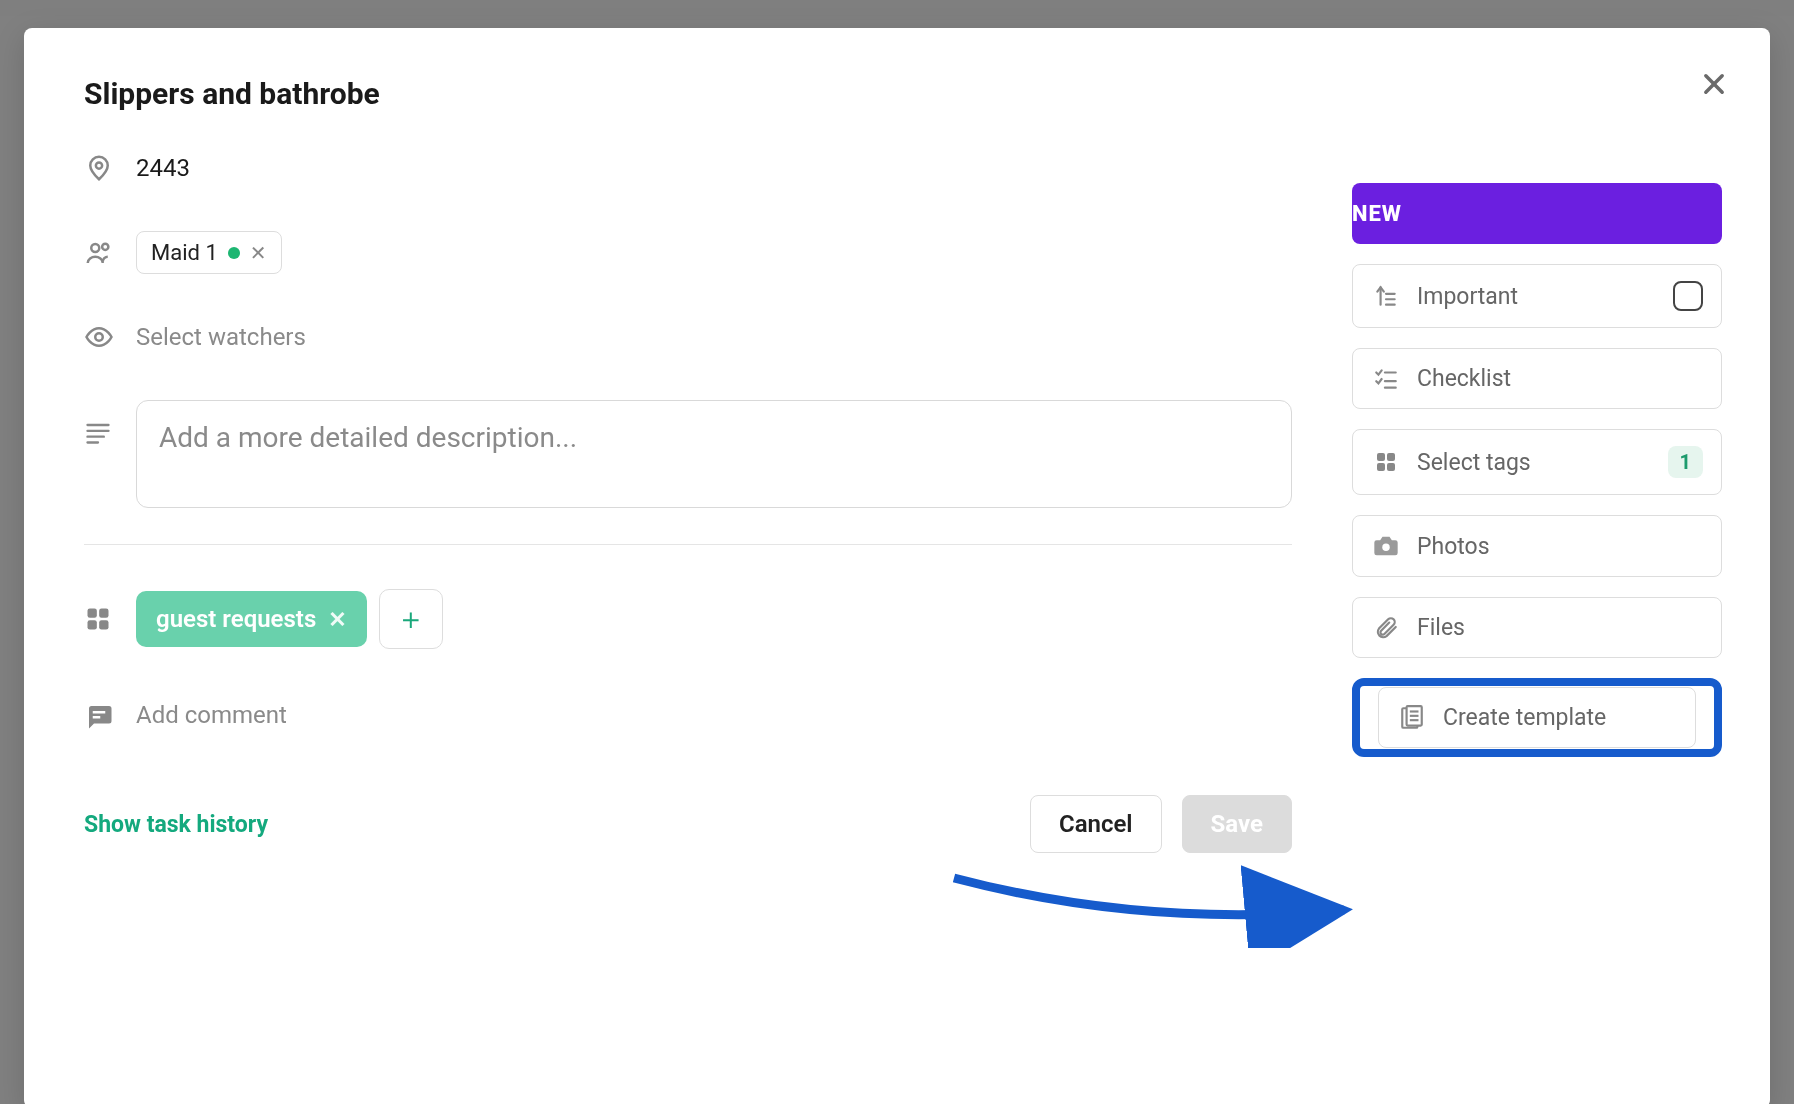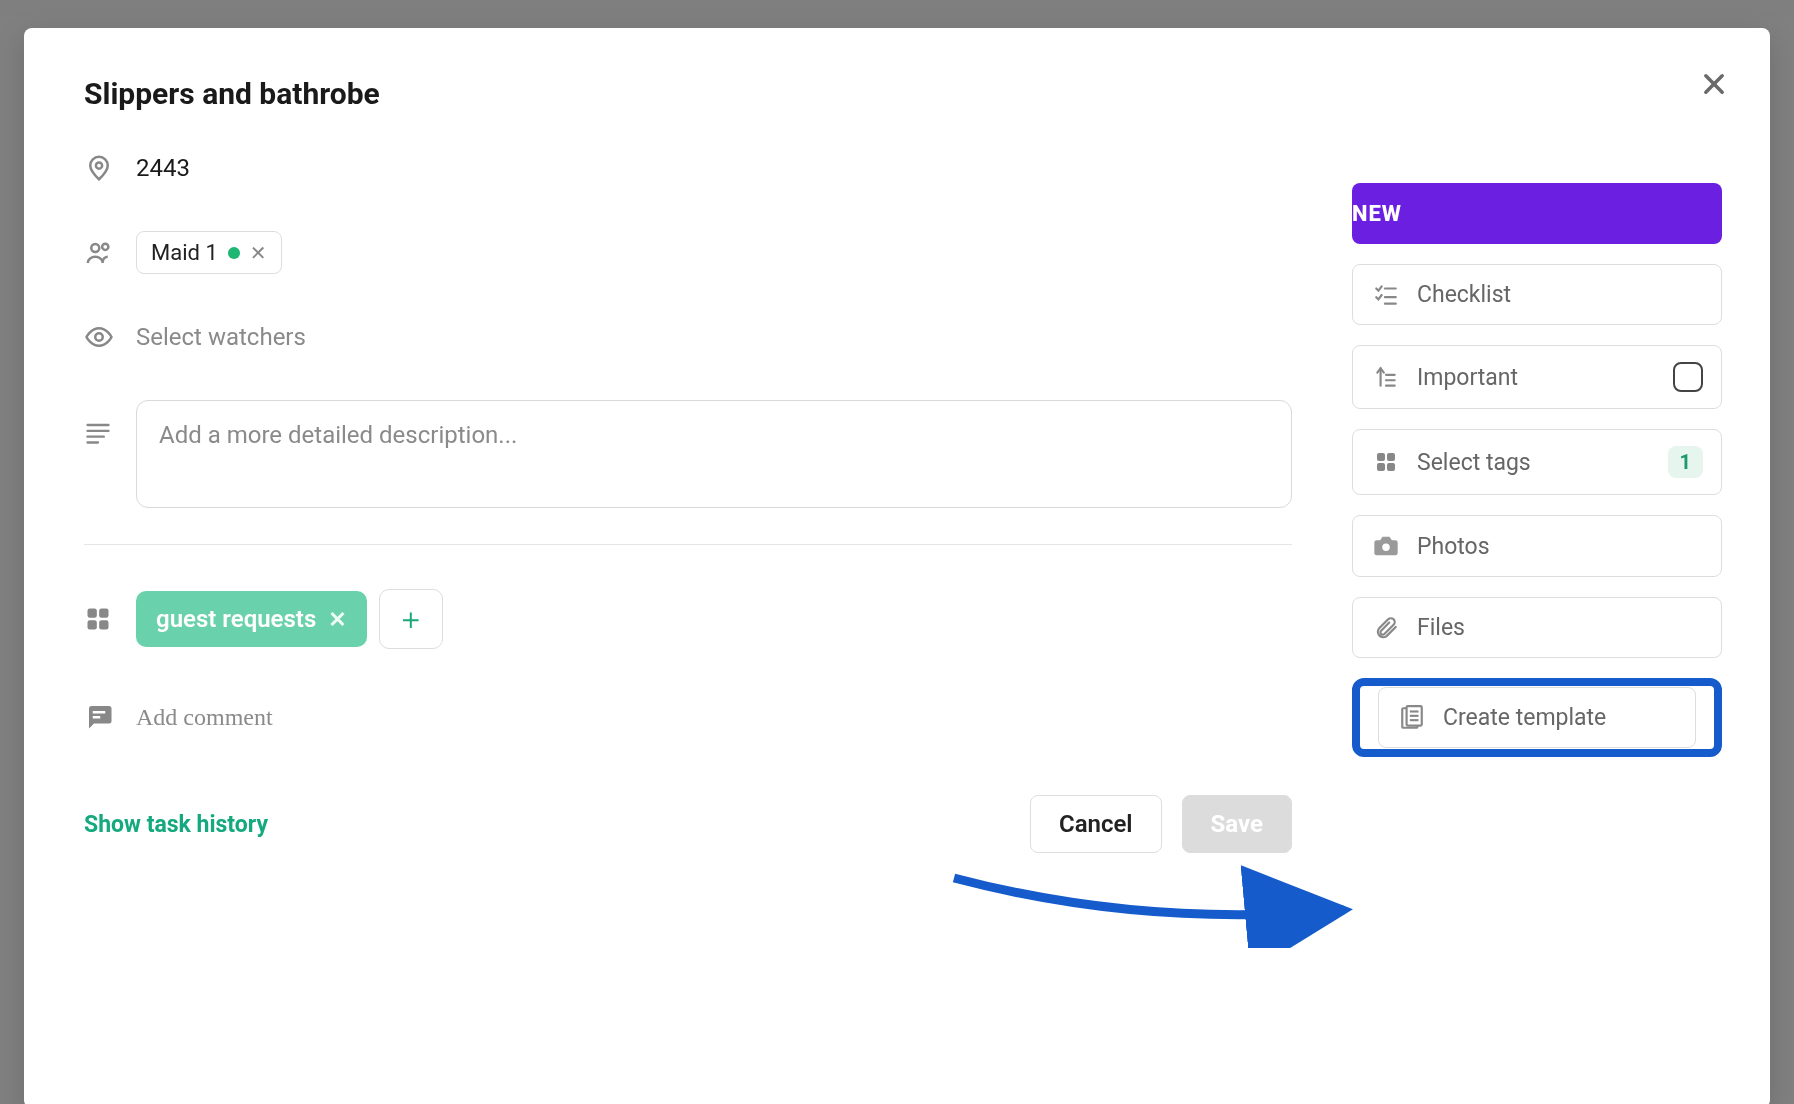--- a/index.html
+++ b/index.html
@@ -27,34 +27,34 @@
     display: inline-flex; align-items: center; gap: 10px;
     padding: 8px 14px; border: 1px solid #ddd; border-radius: 8px;
     font-size: 22px; color: #222; background: #fff;
   }
   .chip .dot { width: 12px; height: 12px; border-radius: 50%; background: #1db672; }
   .chip .chip-close { color: #888; font-size: 20px; cursor: pointer; }
   .desc-wrap { display:flex; align-items:flex-start; margin-bottom: 36px; }
   .desc-icon { width:52px; padding-top: 18px; color:#888; }
   .desc-box {
     flex:1; min-height: 108px; border: 1px solid #d9d9d9; border-radius: 12px;
-    padding: 20px 22px; font-size: 24px; color: #8a8a8a; cursor: text;
+    padding: 20px 22px; font-size: 28px; color: #8a8a8a; cursor: text;
   }
   .divider { height: 1px; background: #e5e5e5; margin-left: 0; margin-right: 0; margin-bottom: 44px; }
   .tag-pill {
     display: inline-flex; align-items: center; gap: 12px;
     background: #69d1ac; color: #fff; font-size: 24px; font-weight: 600;
     padding: 14px 20px; border-radius: 10px;
   }
   .tag-pill .x { color: rgba(255,255,255,0.9); font-size: 22px; cursor:pointer; }
   .add-tag-btn {
     width: 64px; height: 60px; border: 1px solid #ddd; border-radius: 10px;
     display: flex; align-items: center; justify-content: center; color: #1aa87b; font-size: 30px; cursor:pointer; font-weight:300;
   }
-  .comment-row { display:flex; align-items:flex-end; margin-top: 52px; font-family: Liberation Serif, serif; }
+  .comment-row { display:flex; align-items:flex-start; margin-top: 52px; }
   .comment-row .row-content { font-size: 24px; color: #8a8a8a; }
   .footer { display:flex; align-items:center; justify-content: space-between; margin-top: 64px; }
   .history-link { color: #14a97e; font-size: 23px; font-weight: 700; cursor:pointer; }
   .footer-buttons { display:flex; gap: 20px; padding-left: 44px; }
   .btn { padding: 14px 28px; font-size: 24px; border-radius: 8px; cursor:pointer; }
   .btn-cancel { background:#fff; border:1px solid #ddd; color:#222; font-weight:600; }
   .btn-save { background:#dcdcdc; border:1px solid #dcdcdc; color:#fff; font-weight:700; }
 
   .new-btn {
     background: #6b1fe0; color:#fff; font-weight:800; font-size:22px; letter-spacing:1px;
@@ -194,42 +194,42 @@
 
       </div>
 
       <div class="right-col">
         <div class="spacer-top"></div>
         <div class="new-btn">NEW</div>
 
         <div class="side-item">
           <div class="si-icon">
             <svg width="26" height="26" viewBox="0 0 24 24" fill="none" stroke="#888" stroke-width="2" stroke-linecap="round">
+                <line x1="7" y1="20" x2="7" y2="4"></line>
+                <polyline points="4,8 7,4 10,8"></polyline>
+                <line x1="12" y1="10" x2="20" y2="10"></line>
+                <line x1="12" y1="15" x2="20" y2="15"></line>
+                <line x1="12" y1="20" x2="20" y2="20"></line>
+              </svg>
+          </div>
+          <div class="si-label">Important</div>
+          <div class="si-check"></div>
+        </div>
+
+        <div class="side-item">
+          <div class="si-icon">
+            <svg width="26" height="26" viewBox="0 0 24 24" fill="none" stroke="#888" stroke-width="2" stroke-linecap="round">
                 <polyline points="3,6 5,8 8,4"></polyline>
                 <line x1="11" y1="6" x2="21" y2="6"></line>
                 <polyline points="3,14 5,16 8,12"></polyline>
                 <line x1="11" y1="14" x2="21" y2="14"></line>
                 <line x1="11" y1="20" x2="21" y2="20"></line>
               </svg>
           </div>
           <div class="si-label">Checklist</div>
-        </div>
-
-        <div class="side-item">
-          <div class="si-icon">
-            <svg width="26" height="26" viewBox="0 0 24 24" fill="none" stroke="#888" stroke-width="2" stroke-linecap="round">
-                <line x1="7" y1="20" x2="7" y2="4"></line>
-                <polyline points="4,8 7,4 10,8"></polyline>
-                <line x1="12" y1="10" x2="20" y2="10"></line>
-                <line x1="12" y1="15" x2="20" y2="15"></line>
-                <line x1="12" y1="20" x2="20" y2="20"></line>
-              </svg>
-          </div>
-          <div class="si-label">Important</div>
-          <div class="si-check"></div>
         </div>
 
 
         <div class="side-item">
           <div class="si-icon">
             <svg width="24" height="24" viewBox="0 0 24 24" fill="#888">
                 <rect x="3" y="3" width="8" height="8" rx="2"></rect>
                 <rect x="13" y="3" width="8" height="8" rx="2"></rect>
                 <rect x="3" y="13" width="8" height="8" rx="2"></rect>
                 <rect x="13" y="13" width="8" height="8" rx="2"></rect>

